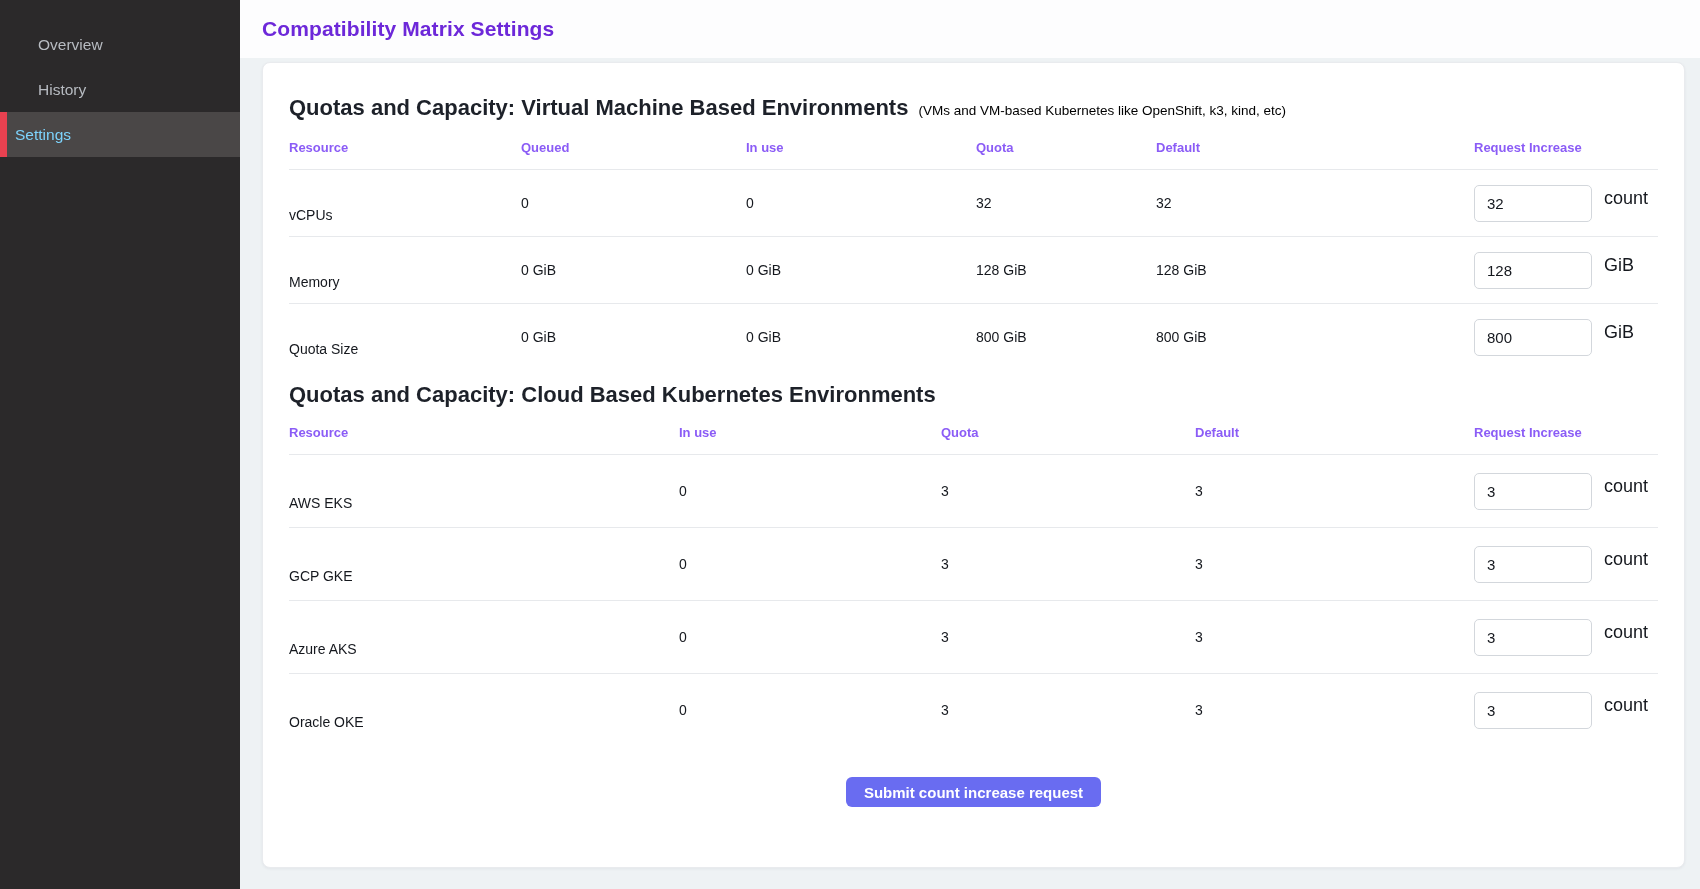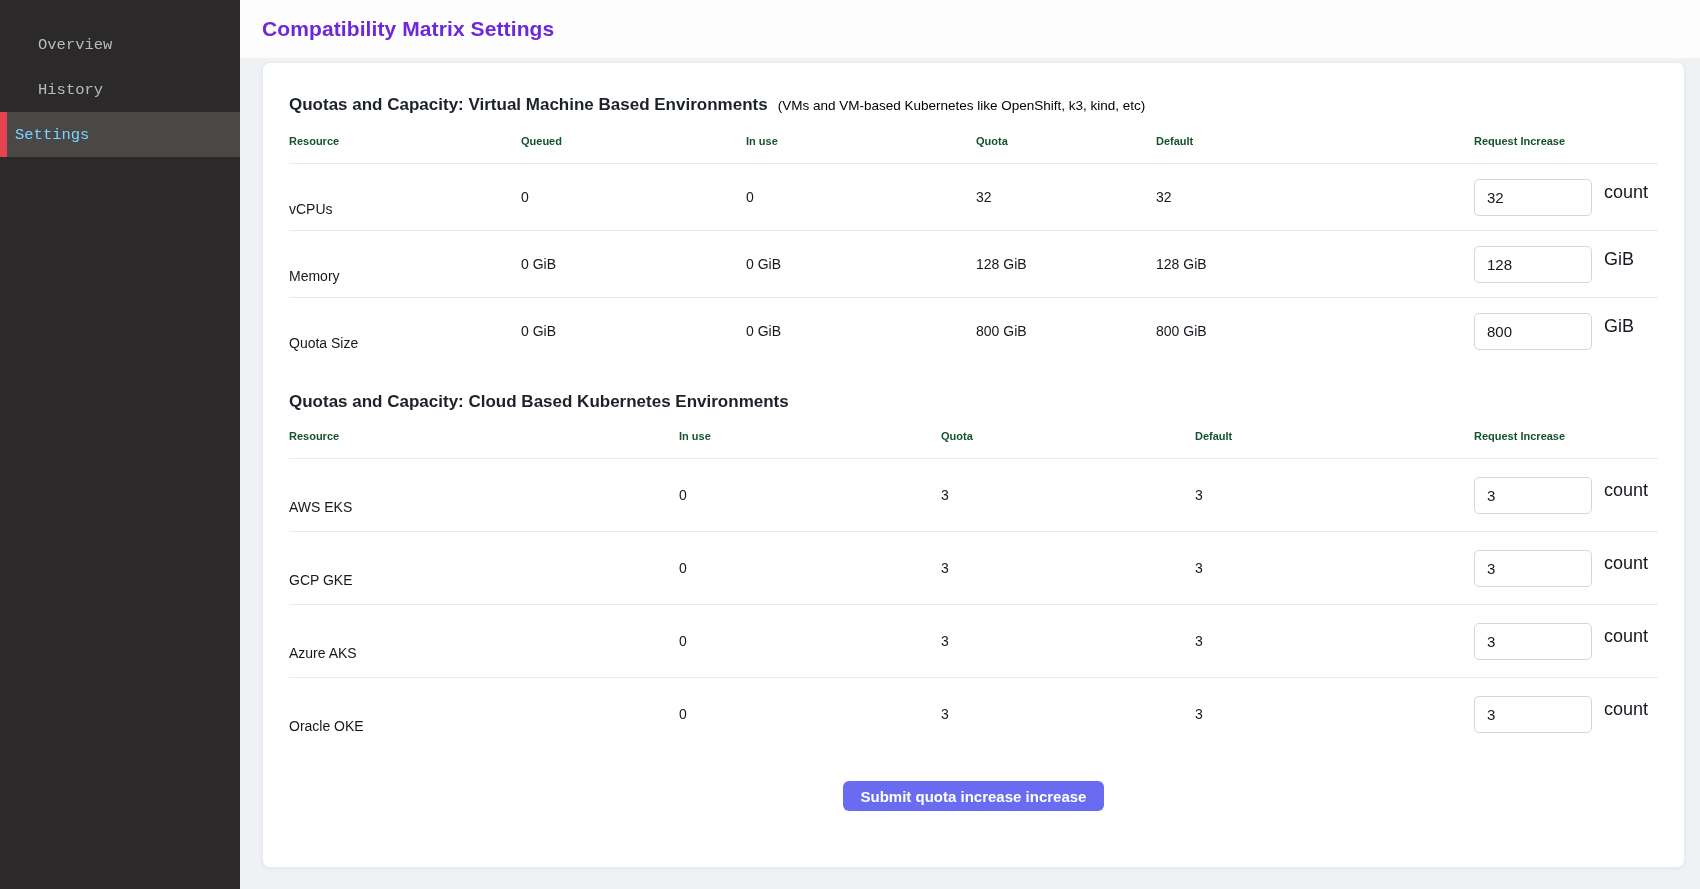--- a/index.html
+++ b/index.html
@@ -10,21 +10,20 @@
     overflow: hidden;
   }
   .app { display: flex; width: 1700px; height: 889px; }
 
   
   .sidebar {
     width: 240px; height: 889px;
     background: var(--sidebar-bg, #2b292a);
     flex-shrink: 0;
     padding-top: 22px;
-    font-family: Liberation Mono, monospace;
   }
   .side-item {
     height: 45px;
     display: flex; align-items: center;
     padding-left: 31px;
     font-size: 15.5px;
     color: var(--sidebar-text, #b7bbc1);
     cursor: pointer;
     border-left: 7px solid transparent;
   }
@@ -50,30 +49,30 @@
     margin: 4px 15px 0 22px;
     background: #ffffff;
     border-radius: 8px;
     border: 1px solid #e9ebee;
     box-shadow: 0 1px 3px rgba(30,40,60,0.06);
     height: 806px;
     padding: 16px 26px 0 26px;
   }
 
   .section-head { display: flex; align-items: baseline; gap: 10px; margin-top: 14px; }
-  .section-title { font-size: 17px; font-weight: bold; color: #1d2129; }
+  .section-title { font-size: 22px; font-weight: bold; color: #1d2129; }
   .section-sub { font-size: 13.5px; color: #000000; }
 
   
   .grid-row { display: grid; align-items: center; }
   .vm-cols  { grid-template-columns: 232px 225px 230px 180px 318px 1fr; }
   .k8s-cols { grid-template-columns: 390px 262px 254px 279px 1fr; }
 
   .thead { height: 44px; }
-  .thead .th { font-size: 11px; font-weight: bold; color: #14532d; }
+  .thead .th { font-size: 13px; font-weight: bold; color: #8b5cf6; }
 
   .trow { border-top: 1px solid #e7e9ec; }
   .vm-row { height: 67px; }
   .k8s-row { height: 73px; }
   .trow:last-of-type { border-bottom: 1px solid #e7e9ec; }
 
   .cell { font-size: 14px; color: #15181e; }
   .cell.resource { font-weight: 500; margin-top: 24px; }
 
   .req-cell { display: flex; align-items: center; gap: 12px; }
@@ -166,21 +165,21 @@
         <div class="cell">0 GiB</div>
         <div class="cell">0 GiB</div>
         <div class="cell">800 GiB</div>
         <div class="cell">800 GiB</div>
         <div class="cell req-cell">
           <input class="qinput" type="text" value="800" style="">
           <span class="unit">GiB</span>
         </div>
       </div>
 
-      <div class="section-head" style="margin-top:28px;">
+      <div class="section-head" style="margin-top:12px;">
         <span class="section-title">Quotas and Capacity: Cloud Based Kubernetes Environments</span>
       </div>
 
       <div class="grid-row k8s-cols thead" style="margin-top:2px;">
         <div class="th">Resource</div>
         <div class="th">In use</div>
         <div class="th">Quota</div>
         <div class="th">Default</div>
         <div class="th">Request Increase</div>
       </div>
@@ -223,18 +222,18 @@
         <div class="cell">0</div>
         <div class="cell">3</div>
         <div class="cell">3</div>
         <div class="cell req-cell">
           <input class="qinput" type="text" value="3" style="">
           <span class="unit">count</span>
         </div>
       </div>
 
       <div class="submit-wrap">
-        <button class="submit-btn">Submit quota increase increase</button>
+        <button class="submit-btn">Submit count increase request</button>
       </div>
 
     </section>
   </main>
 </div>
 
 </body></html>

